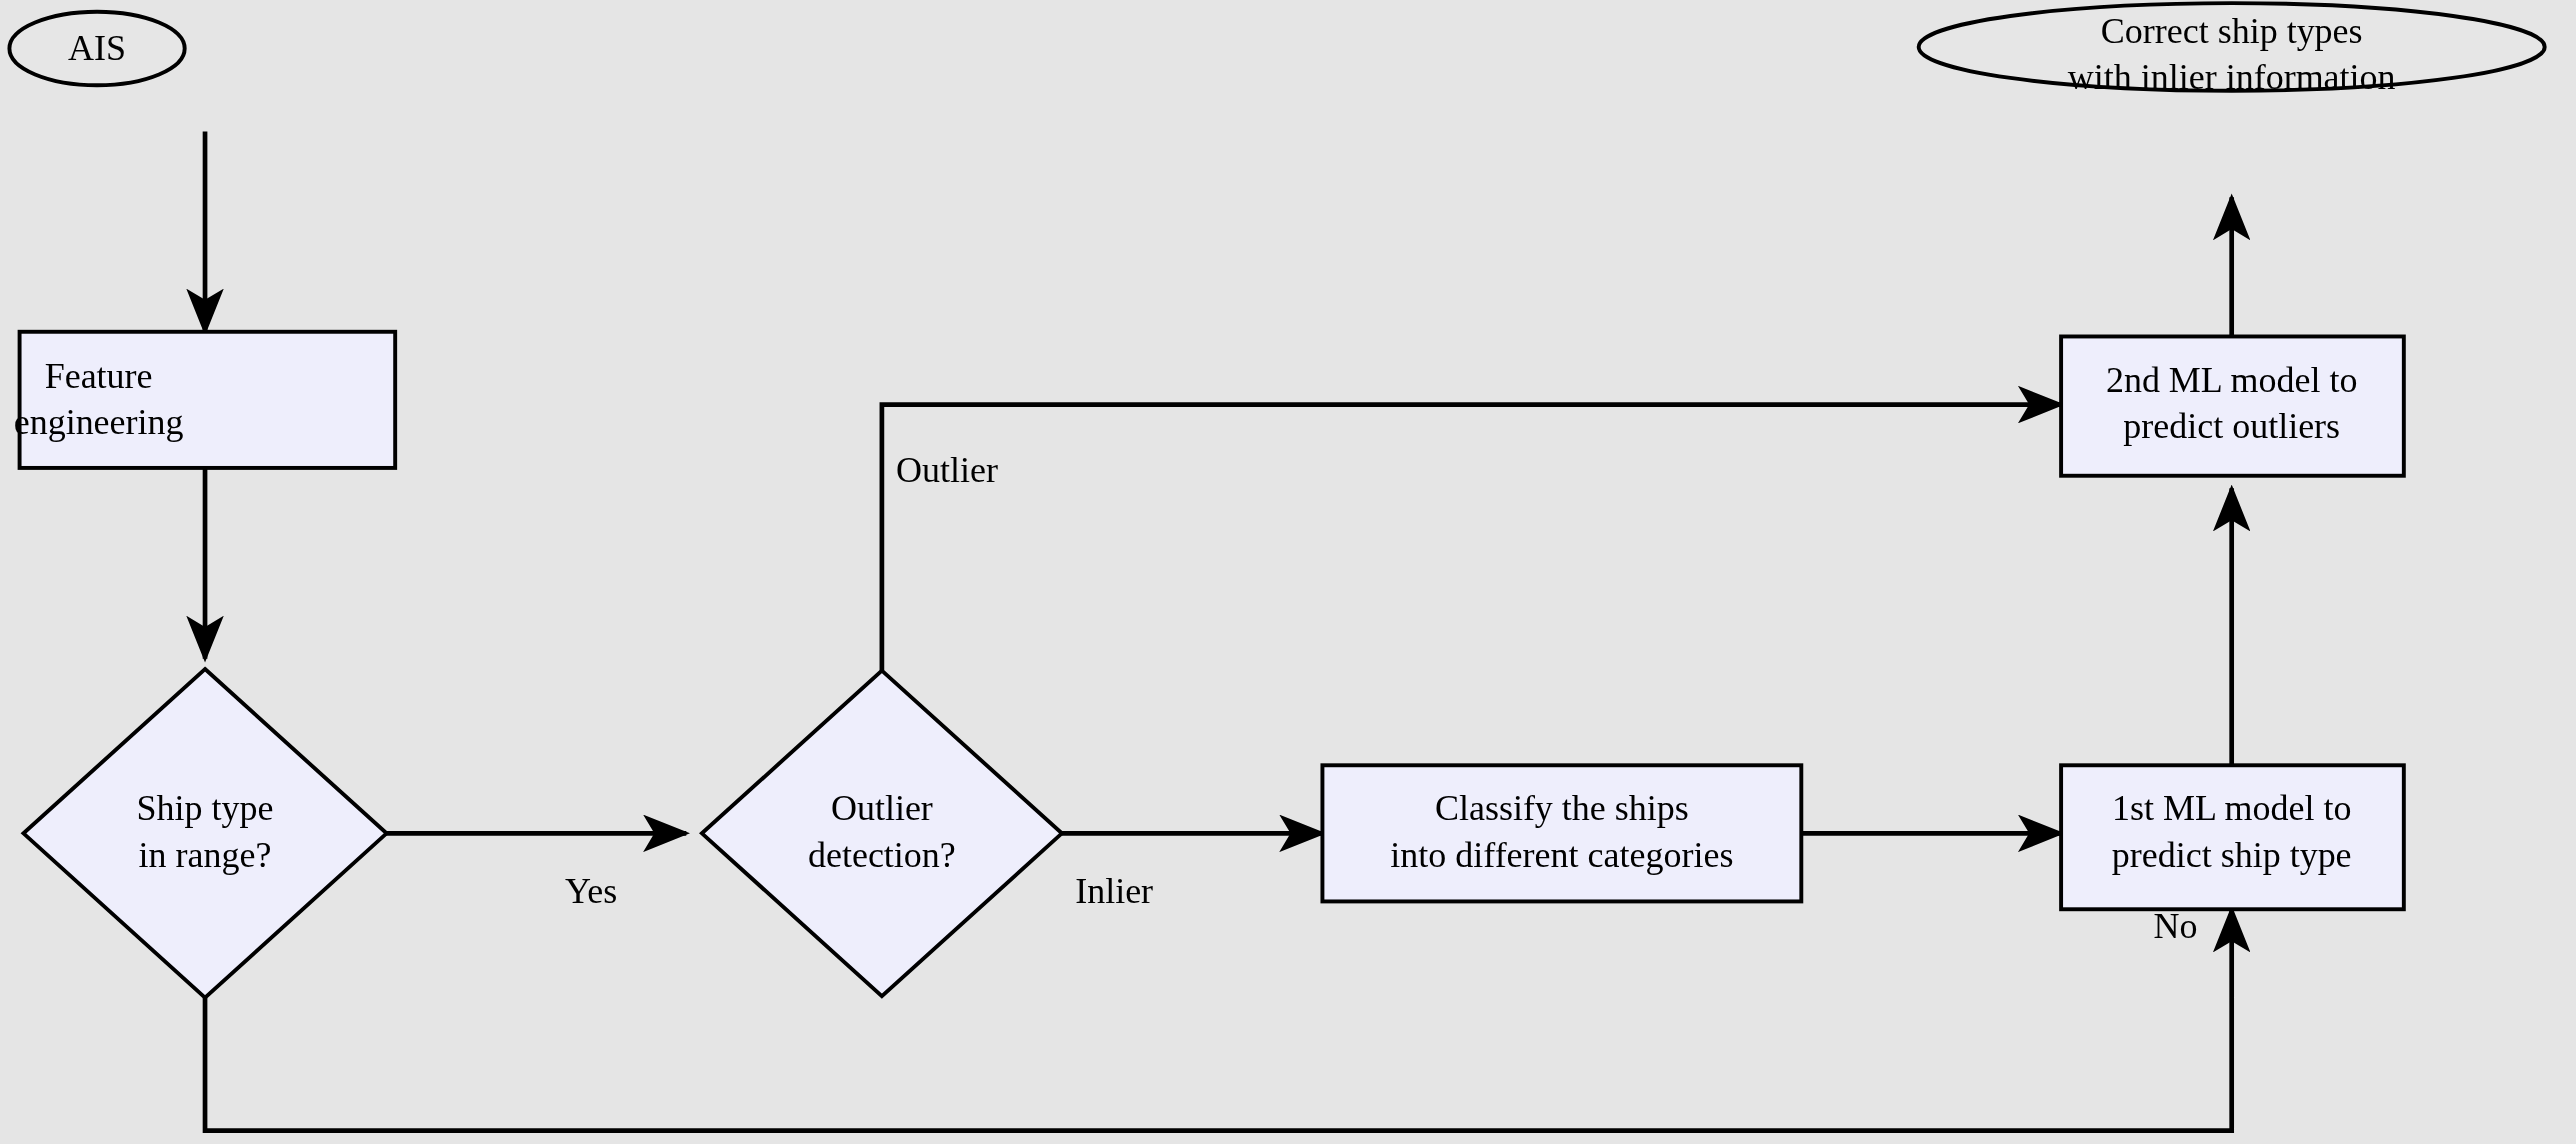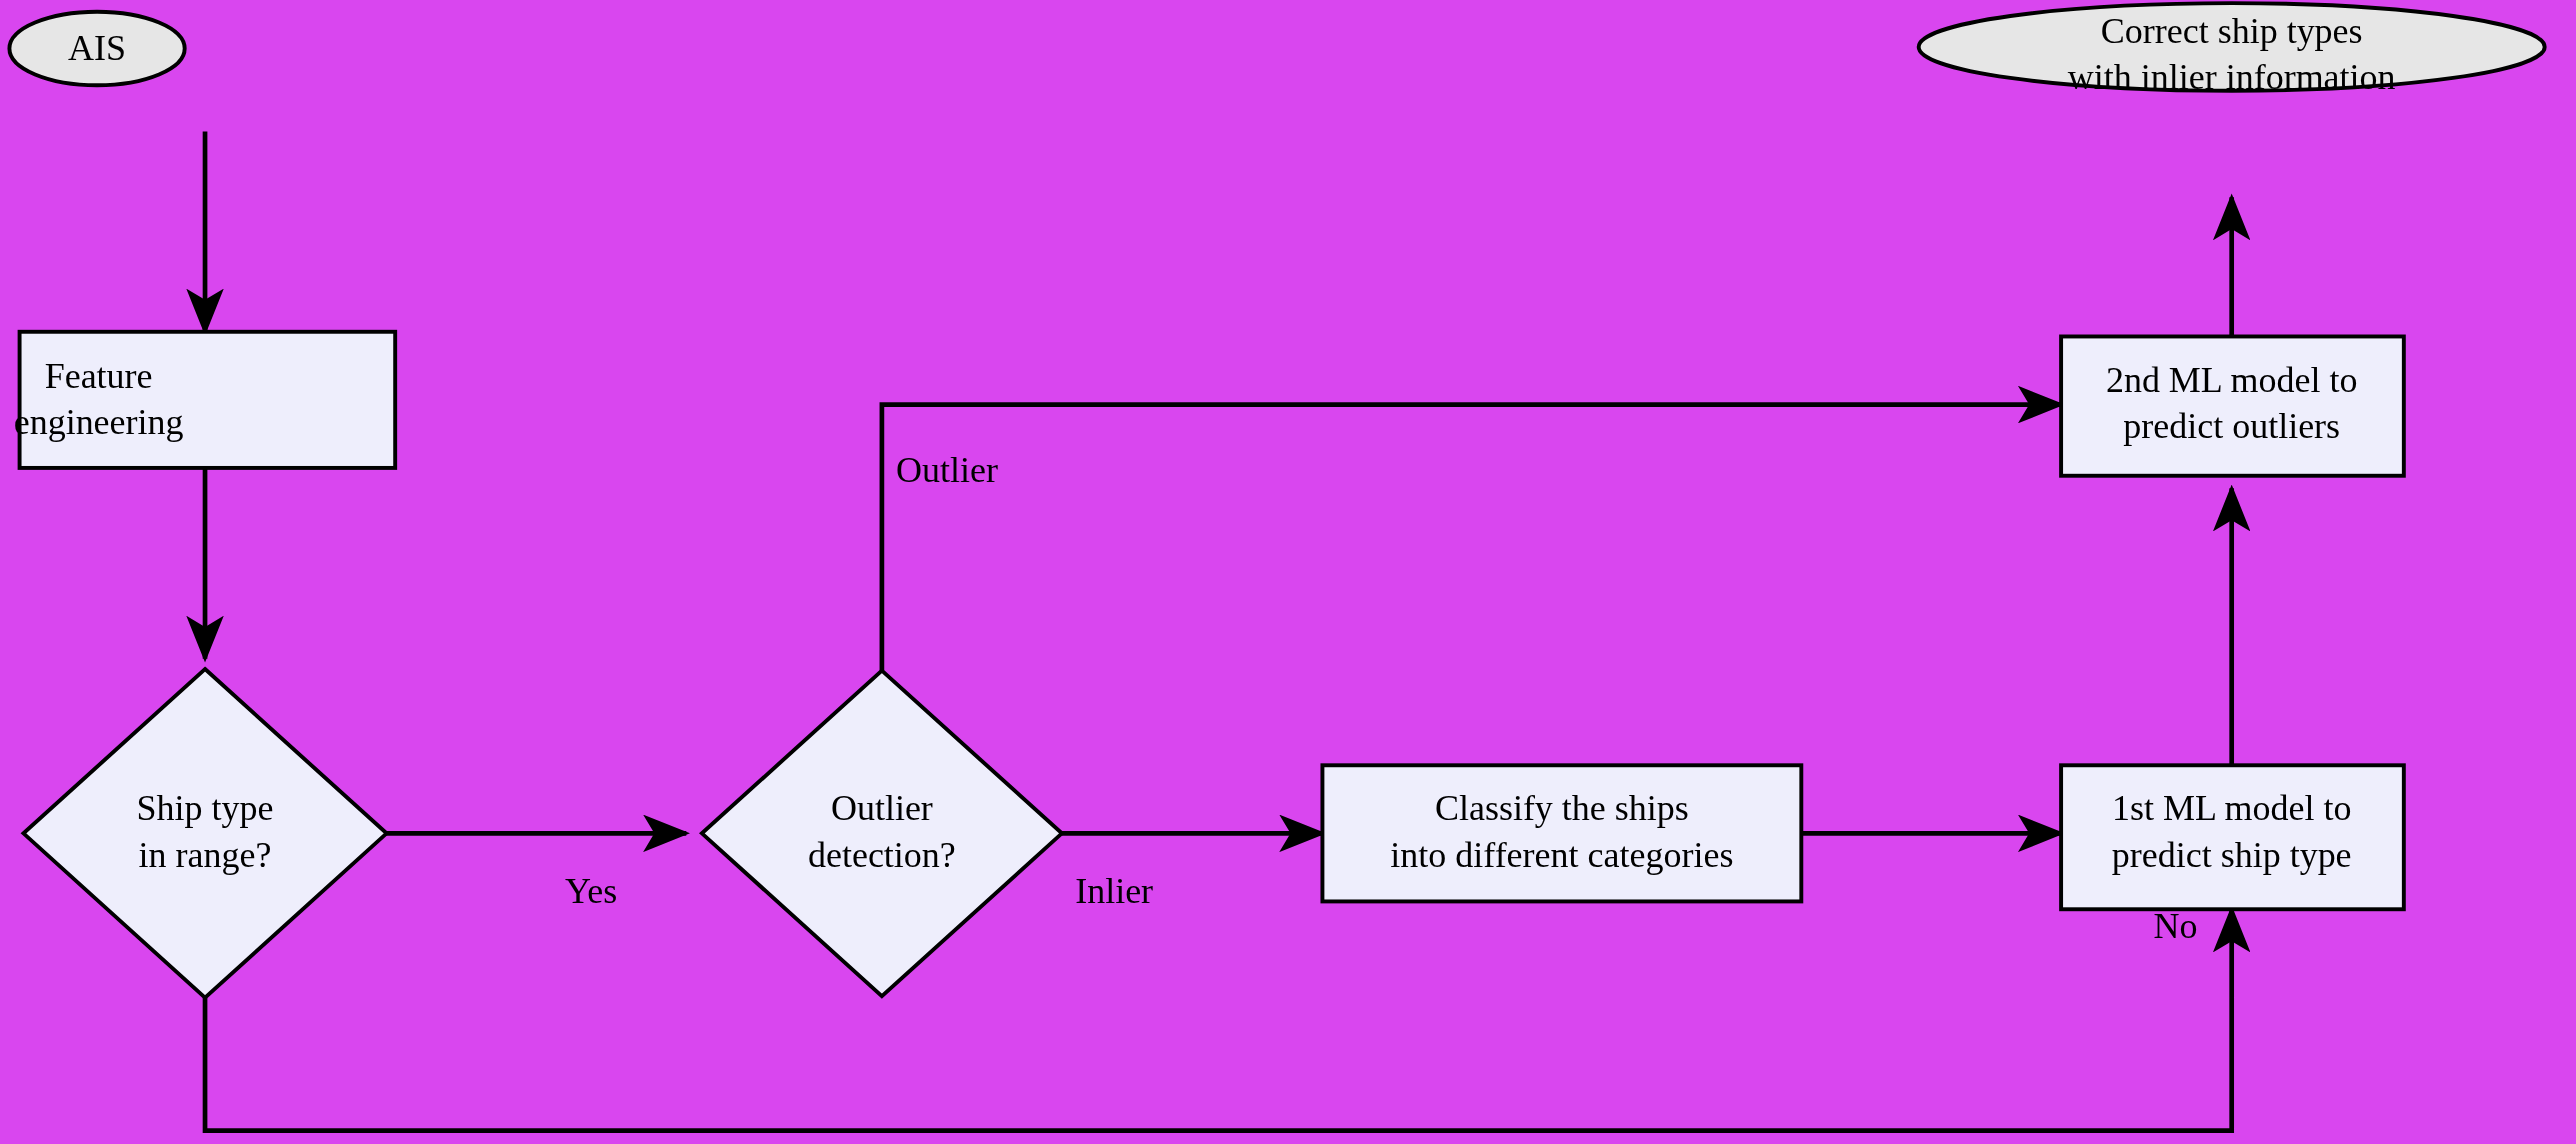--- a/index.html
+++ b/index.html
@@ -10,21 +10,21 @@
   body {
     width: 2576px;
     height: 1144px;
     overflow: hidden;
     font-family: "Liberation Serif", "DejaVu Serif", serif;
   }
   #flowchart-root {
     position: relative;
     width: 2576px;
     height: 1144px;
-    background: #d946ef;
+    background: #e5e5e5;
   }
   svg.chart-canvas {
     display: block;
     width: 2576px;
     height: 1144px;
   }
   .node-shape {
     stroke: #000000;
     stroke-width: 5;
   }

